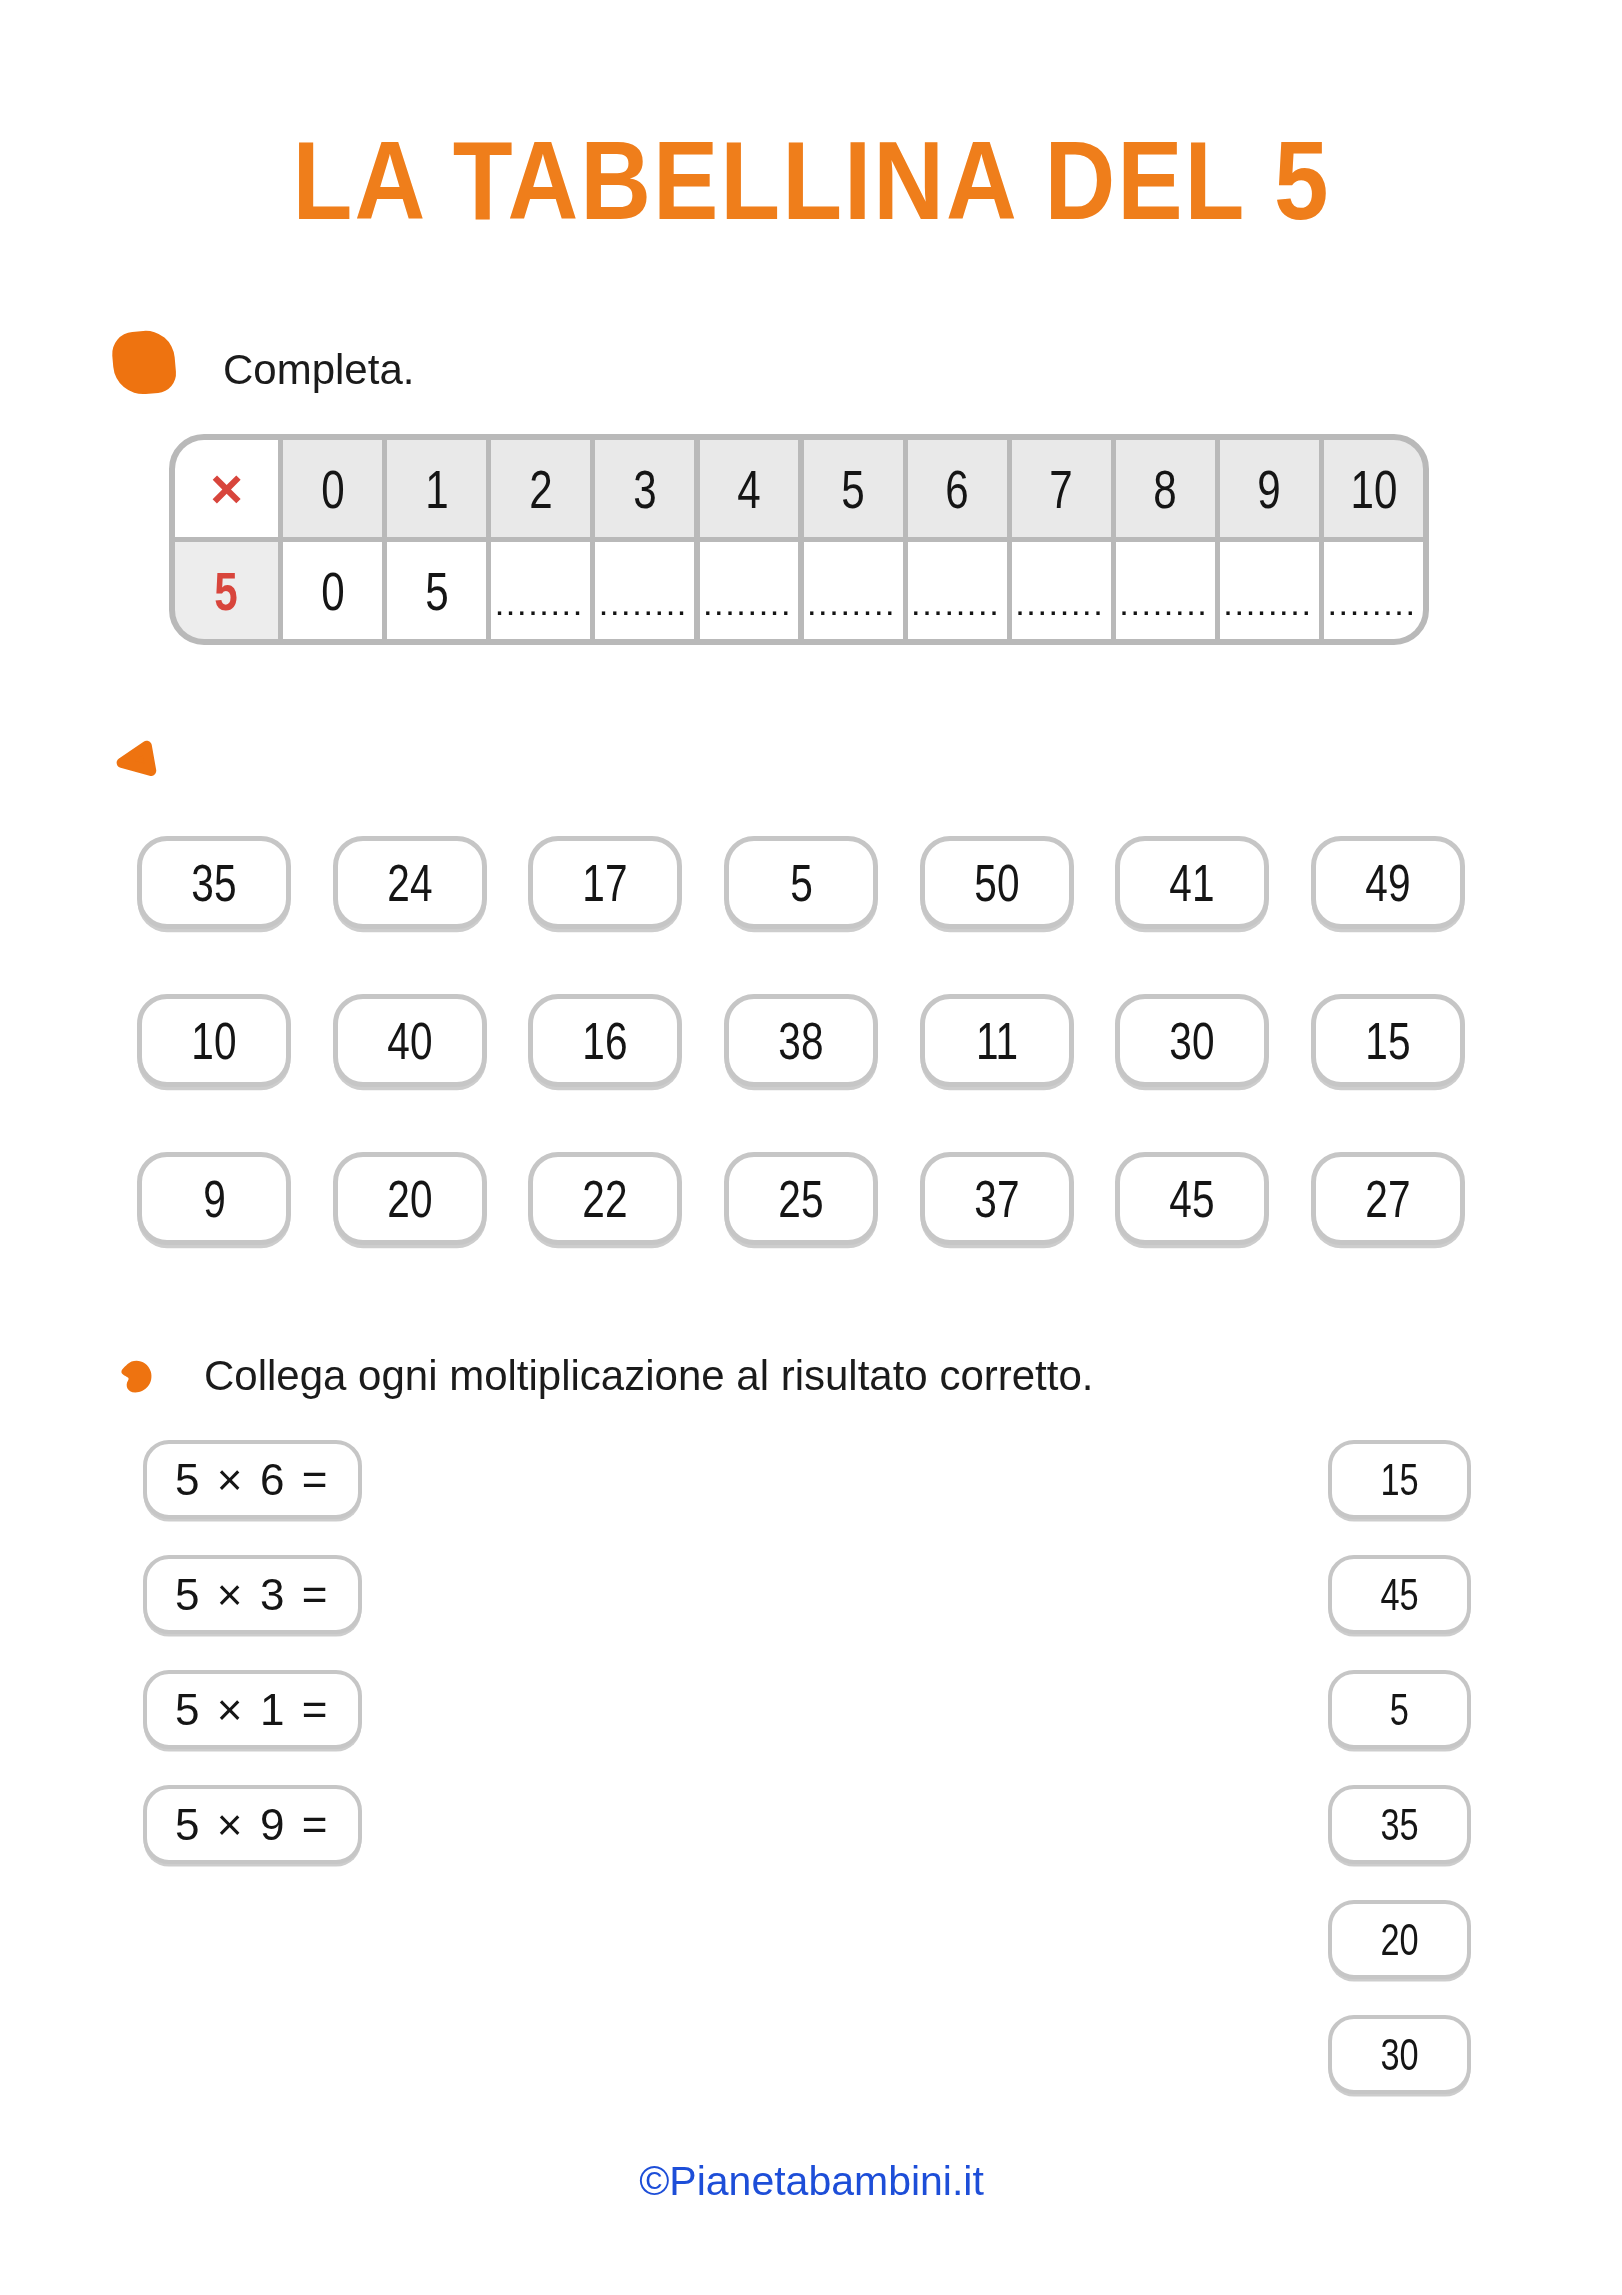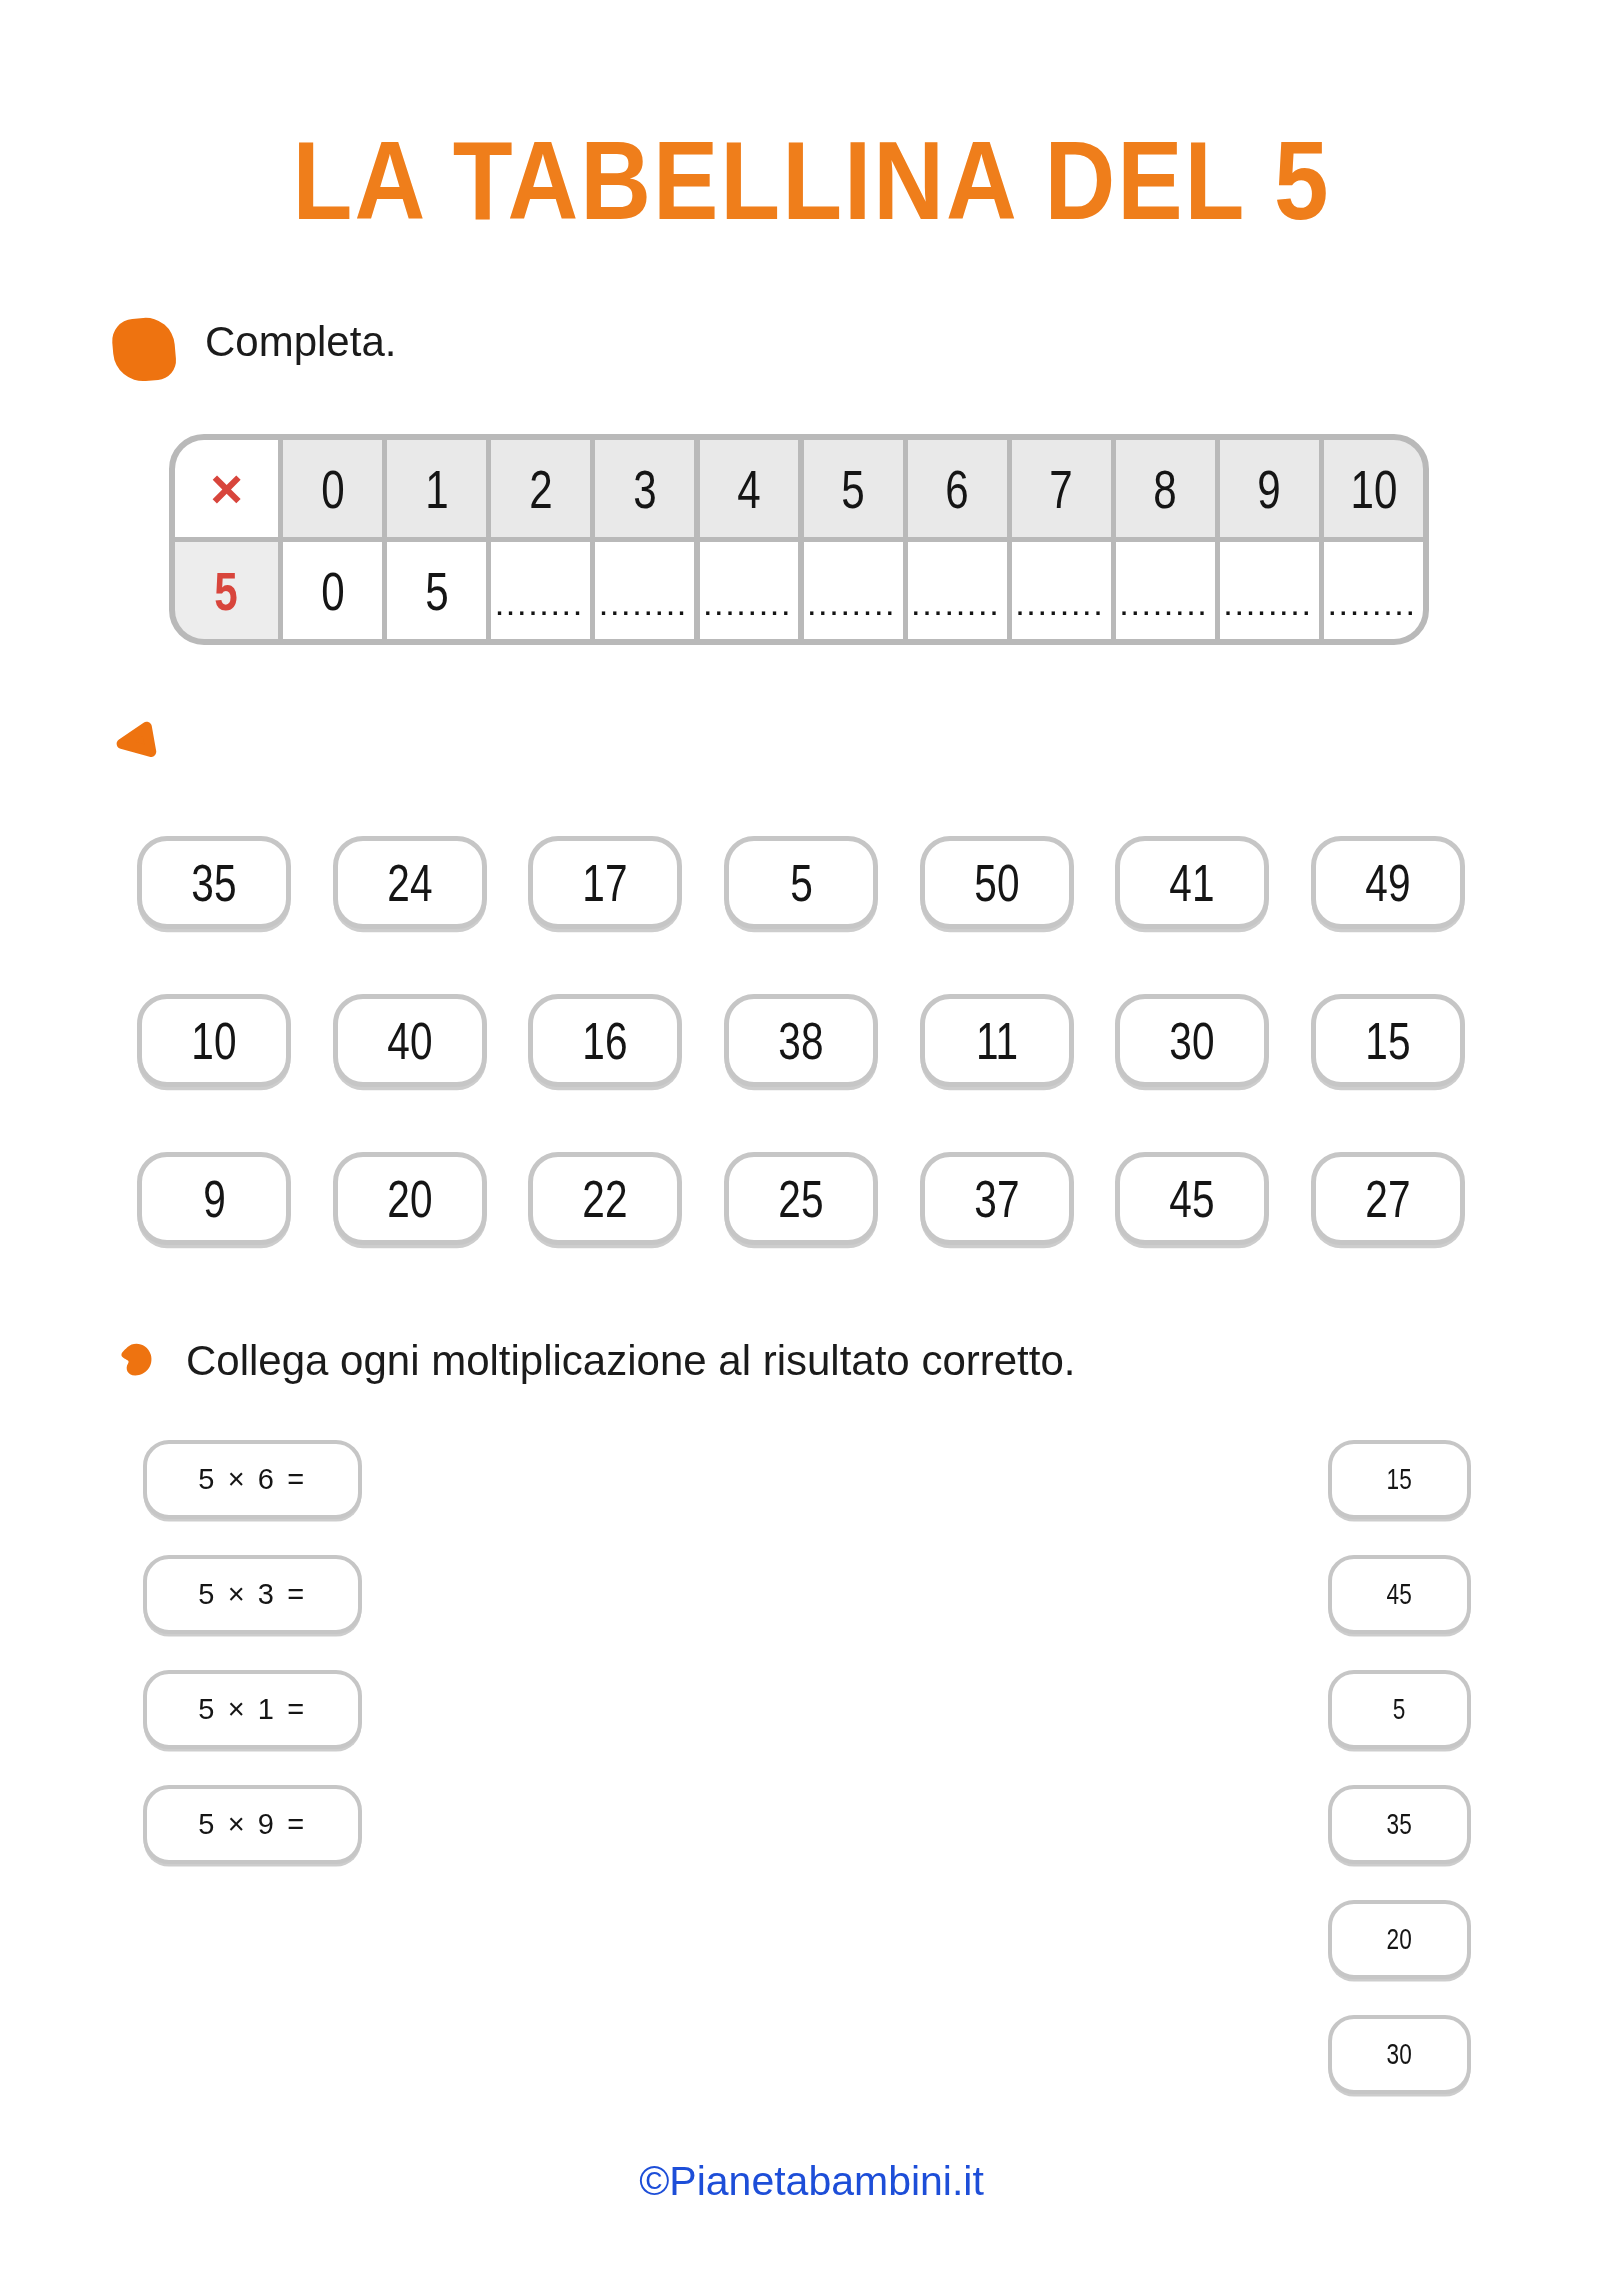--- a/index.html
+++ b/index.html
@@ -7,21 +7,21 @@
     position:relative; width:1623px; height:2295px; background:#ffffff;
     font-family:"Liberation Sans", sans-serif; color:#1b1b1b; overflow:hidden;
   }
   
   .title {
     position:absolute; top:116px; left:0; width:100%; text-align:center;
     font-size:98px; font-weight:700; letter-spacing:2px; color:#EF7E1B;
     transform:scaleY(1.14); transform-origin:top center; white-space:nowrap;
   }
   
-  .sec-head { position:absolute; display:flex; align-items:flex-start; gap:30px; }
+  .sec-head { position:absolute; display:flex; align-items:flex-end; gap:48px; }
   .sec-head .txt { font-size:42px; color:#1b1b1b; white-space:nowrap; }
   .sec-head .txt b { font-weight:700; }
   #head1 { left:113px; top:318px; height:76px; }
   #head2 { left:113px; top:720px; height:63px; }
   #head3 { left:113px; top:1317px; height:63px;margin-top:20px; }
   .blob-square {
     width:62px; height:63px; background:#EE7310;
     border-radius:22px 29px 19.6px 30px; transform:rotate(-5deg);
   }
   .icon-svg { display:block; }
@@ -59,21 +59,21 @@
   
   .mult-col, .res-col {
     position:absolute; top:1440px; display:flex; flex-direction:column; gap:36px;
   }
   .mult-col { left:143px; }
   .res-col  { left:1328px; }
   .mult-box, .res-box {
     box-sizing:border-box; background:#ffffff; border:4.6px solid #C6C6C6;
     border-radius:26px; box-shadow:0 3.3px 0 -0.7px #CDCDCD;
     display:flex; align-items:center; justify-content:center;
-    font-size:29px; color:#151515; height:79px;
+    font-size:44px; color:#151515; height:79px;
   }
   .mult-box { width:219px; letter-spacing:2.6px; }
   .res-box  { width:143px; }
   
   .footer {
     position:absolute; top:2158px; left:0; width:100%; text-align:center;
     font-size:41px; color:#1d4ed8;
   }
 </style>
 </head>

